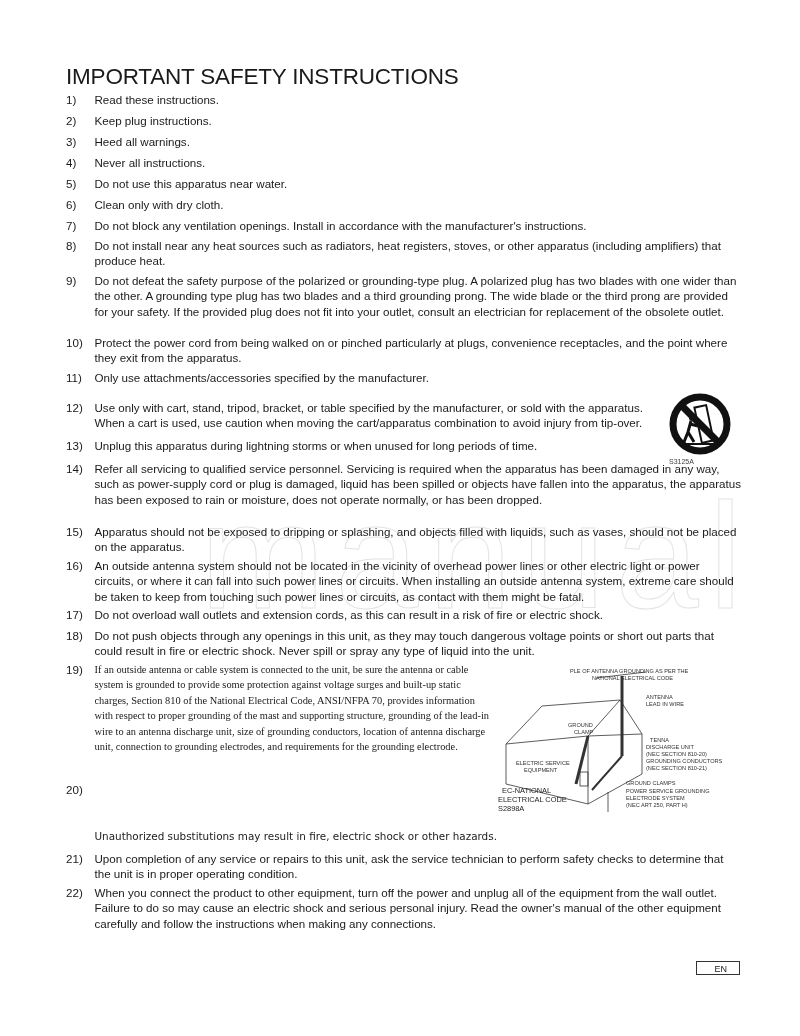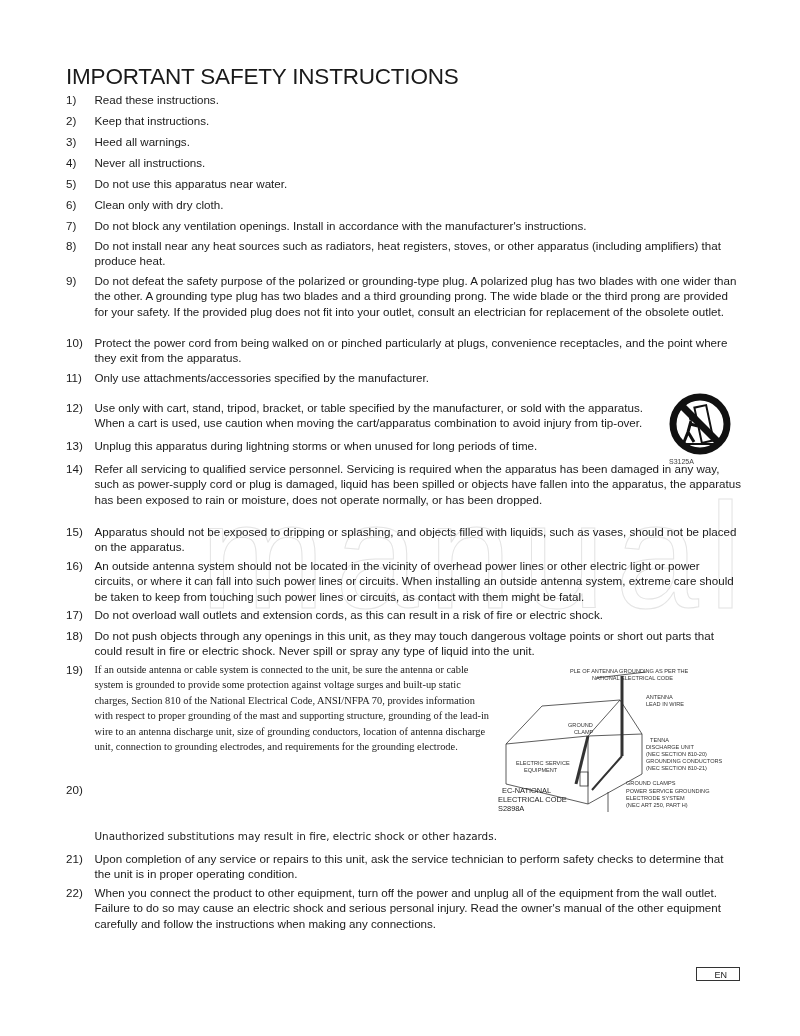--- a/index.html
+++ b/index.html
@@ -18,36 +18,36 @@
   .item.n19 .txt { width: 400px; font-family: Liberation Serif, serif; font-size: 10.4px; line-height: 15.4px; }
   .item.n20 .txt { width: 410px; font-family: "DejaVu Sans", sans-serif; font-size: 10.4px; line-height: 15.4px; }
   .item.n20sub { font-family: "DejaVu Sans", sans-serif; font-size: 10.4px; }
   .cart { position: absolute; left: 668px; top: 392px; width: 64px; height: 64px; z-index: 1; }
   .cart-code { position: absolute; left: 669px; top: 458px; font-size: 7px; color: #444; z-index: 1;}
   .diagram { position: absolute; left: 496px; top: 664px; width: 244px; height: 158px; z-index: 1; }
   .dlabel { position: absolute; font-size: 5.6px; color: #333; line-height: 7px; white-space: nowrap; }
   .dlabel.big { font-size: 7.4px; line-height: 9px; color: #222; }
   .lang-badge { position: absolute; left: 696px; top: 961px; width: 44px; height: 14px;
                 border: 1px solid #333; border-radius: 0; font-size: 9px; text-align: right;
-                padding-right: 12px; box-sizing: border-box; line-height: 14px; z-index: 1; margin-top: 6px; }
+                padding-right: 12px; box-sizing: border-box; line-height: 14px; z-index: 1; }
 </style>
 </head>
 <body>
 
 <div class="watermark">manual</div>
 
 <h1 class="title">IMPORTANT SAFETY INSTRUCTIONS</h1>
 
 <div class="item" style="top:92px">
     <span class="num">1)</span>
     <span class="txt">Read these instructions.</span>
   </div>
 <div class="item" style="top:113px">
     <span class="num">2)</span>
-    <span class="txt">Keep that instructions.</span>
+    <span class="txt">Keep plug instructions.</span>
   </div>
 <div class="item" style="top:134px">
     <span class="num">3)</span>
     <span class="txt">Heed all warnings.</span>
   </div>
 <div class="item" style="top:155px">
     <span class="num">4)</span>
     <span class="txt">Never all instructions.</span>
   </div>
 <div class="item" style="top:176px">

